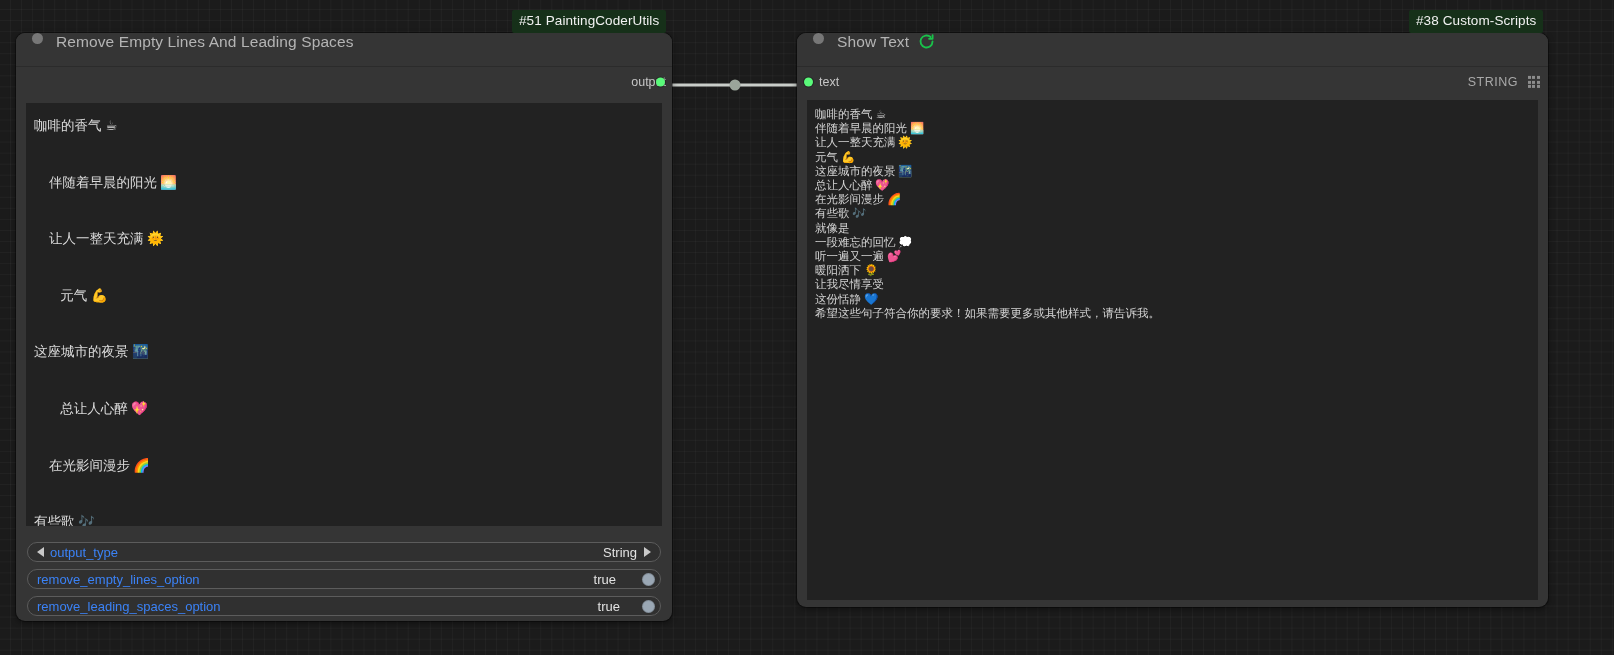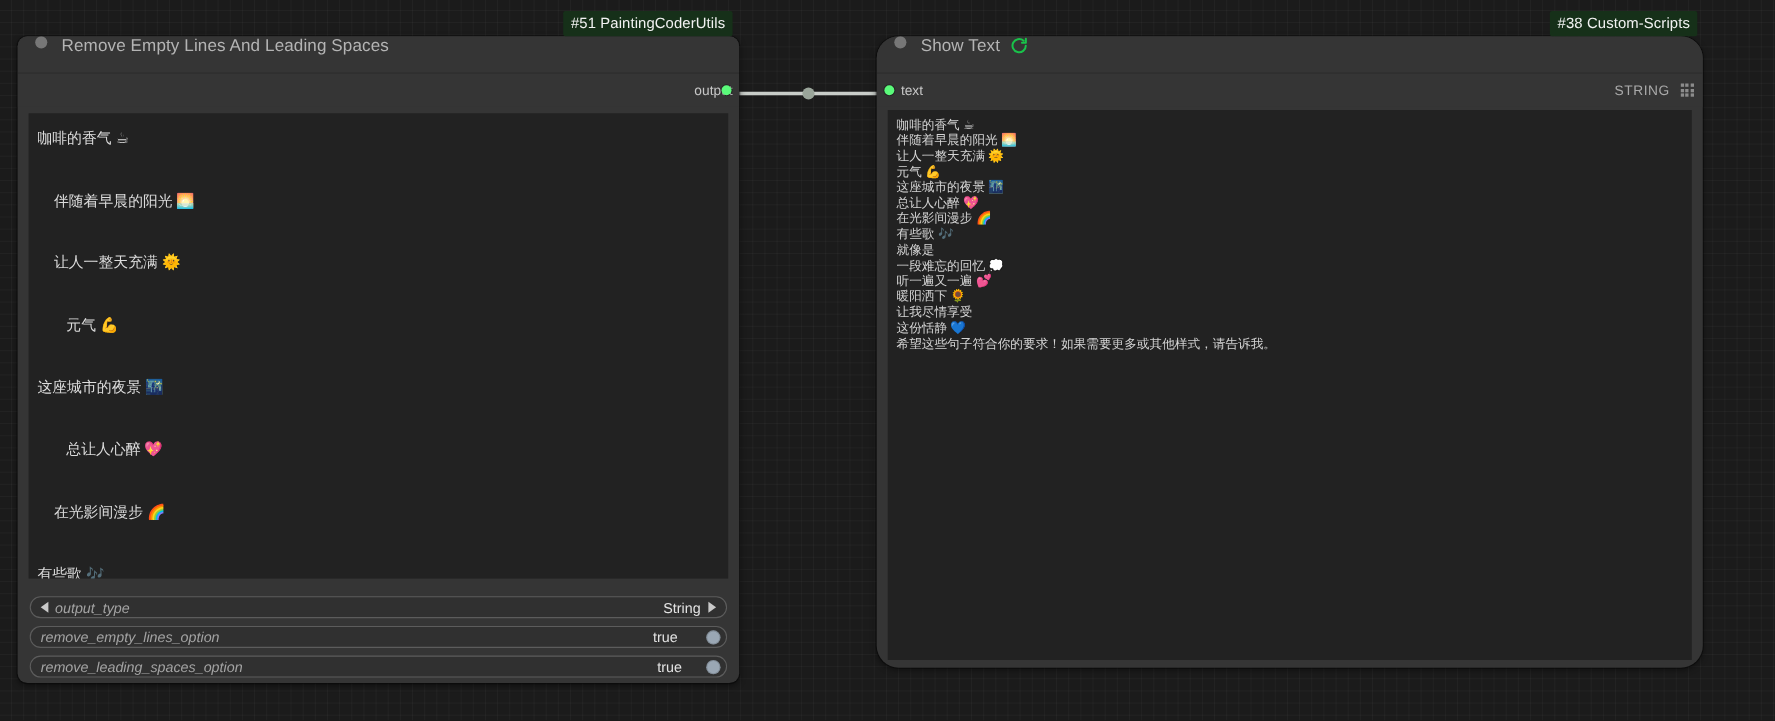--- a/index.html
+++ b/index.html
@@ -109,22 +109,22 @@
   .widget{
     position:absolute;height:20px;
     border-radius:10px;
     background:#303030;
     border:1px solid #5c5c5c;
     display:flex;align-items:center;
     box-sizing:border-box;
     padding:0 9px;
   }
   .widget .wlabel{
-    color:#a3a3a3;font-size:13px;line-height:15px;flex:1 1 auto;
-    white-space:nowrap;overflow:hidden;font-style:italic;
+    color:#3b82f6;font-size:13px;line-height:15px;flex:1 1 auto;
+    white-space:nowrap;overflow:hidden;
   }
   .widget .wvalue{
     color:#e2e2e2;font-size:13px;line-height:15px;
     white-space:nowrap;margin-left:8px;
   }
   .arrow-l,.arrow-r{
     width:0;height:0;border-top:5px solid transparent;
     border-bottom:5px solid transparent;flex:0 0 auto;
   }
   .arrow-l{border-right:7px solid #c9c9c9;margin-right:6px;}
@@ -206,21 +206,21 @@
     </div>
   </div>
 
   <svg id="wire" viewBox="0 0 160 24">
     <line x1="5" y1="12" x2="155" y2="12" stroke="#c9cdc9" stroke-width="3"></line>
     <circle cx="80" cy="12" r="5.5" fill="#9aa59a"></circle>
   </svg>
 
   <div class="node-badge" style="left:1409px;top:10px;">#38 Custom-Scripts</div>
 
-  <div class="node" id="node-right" style="left:797px;top:33px;width:751px;height:574px;border-radius:20px;">
+  <div class="node" id="node-right" style="left:797px;top:33px;width:751px;height:574px;">
 
     <div class="node-title">
       <span class="title-dot"></span>
       <span class="title-text">Show Text</span>
       <span class="refresh-icon">
         <svg width="17" height="17" viewBox="0 0 24 24" fill="none" stroke="#19c24a" stroke-width="2.6" stroke-linecap="round" stroke-linejoin="round">
           <path d="M20.5 12a8.5 8.5 0 1 1-2.8-6.3"></path>
           <polyline points="20.6 3.2 20.6 8.2 15.6 8.2"></polyline>
         </svg>
       </span>

